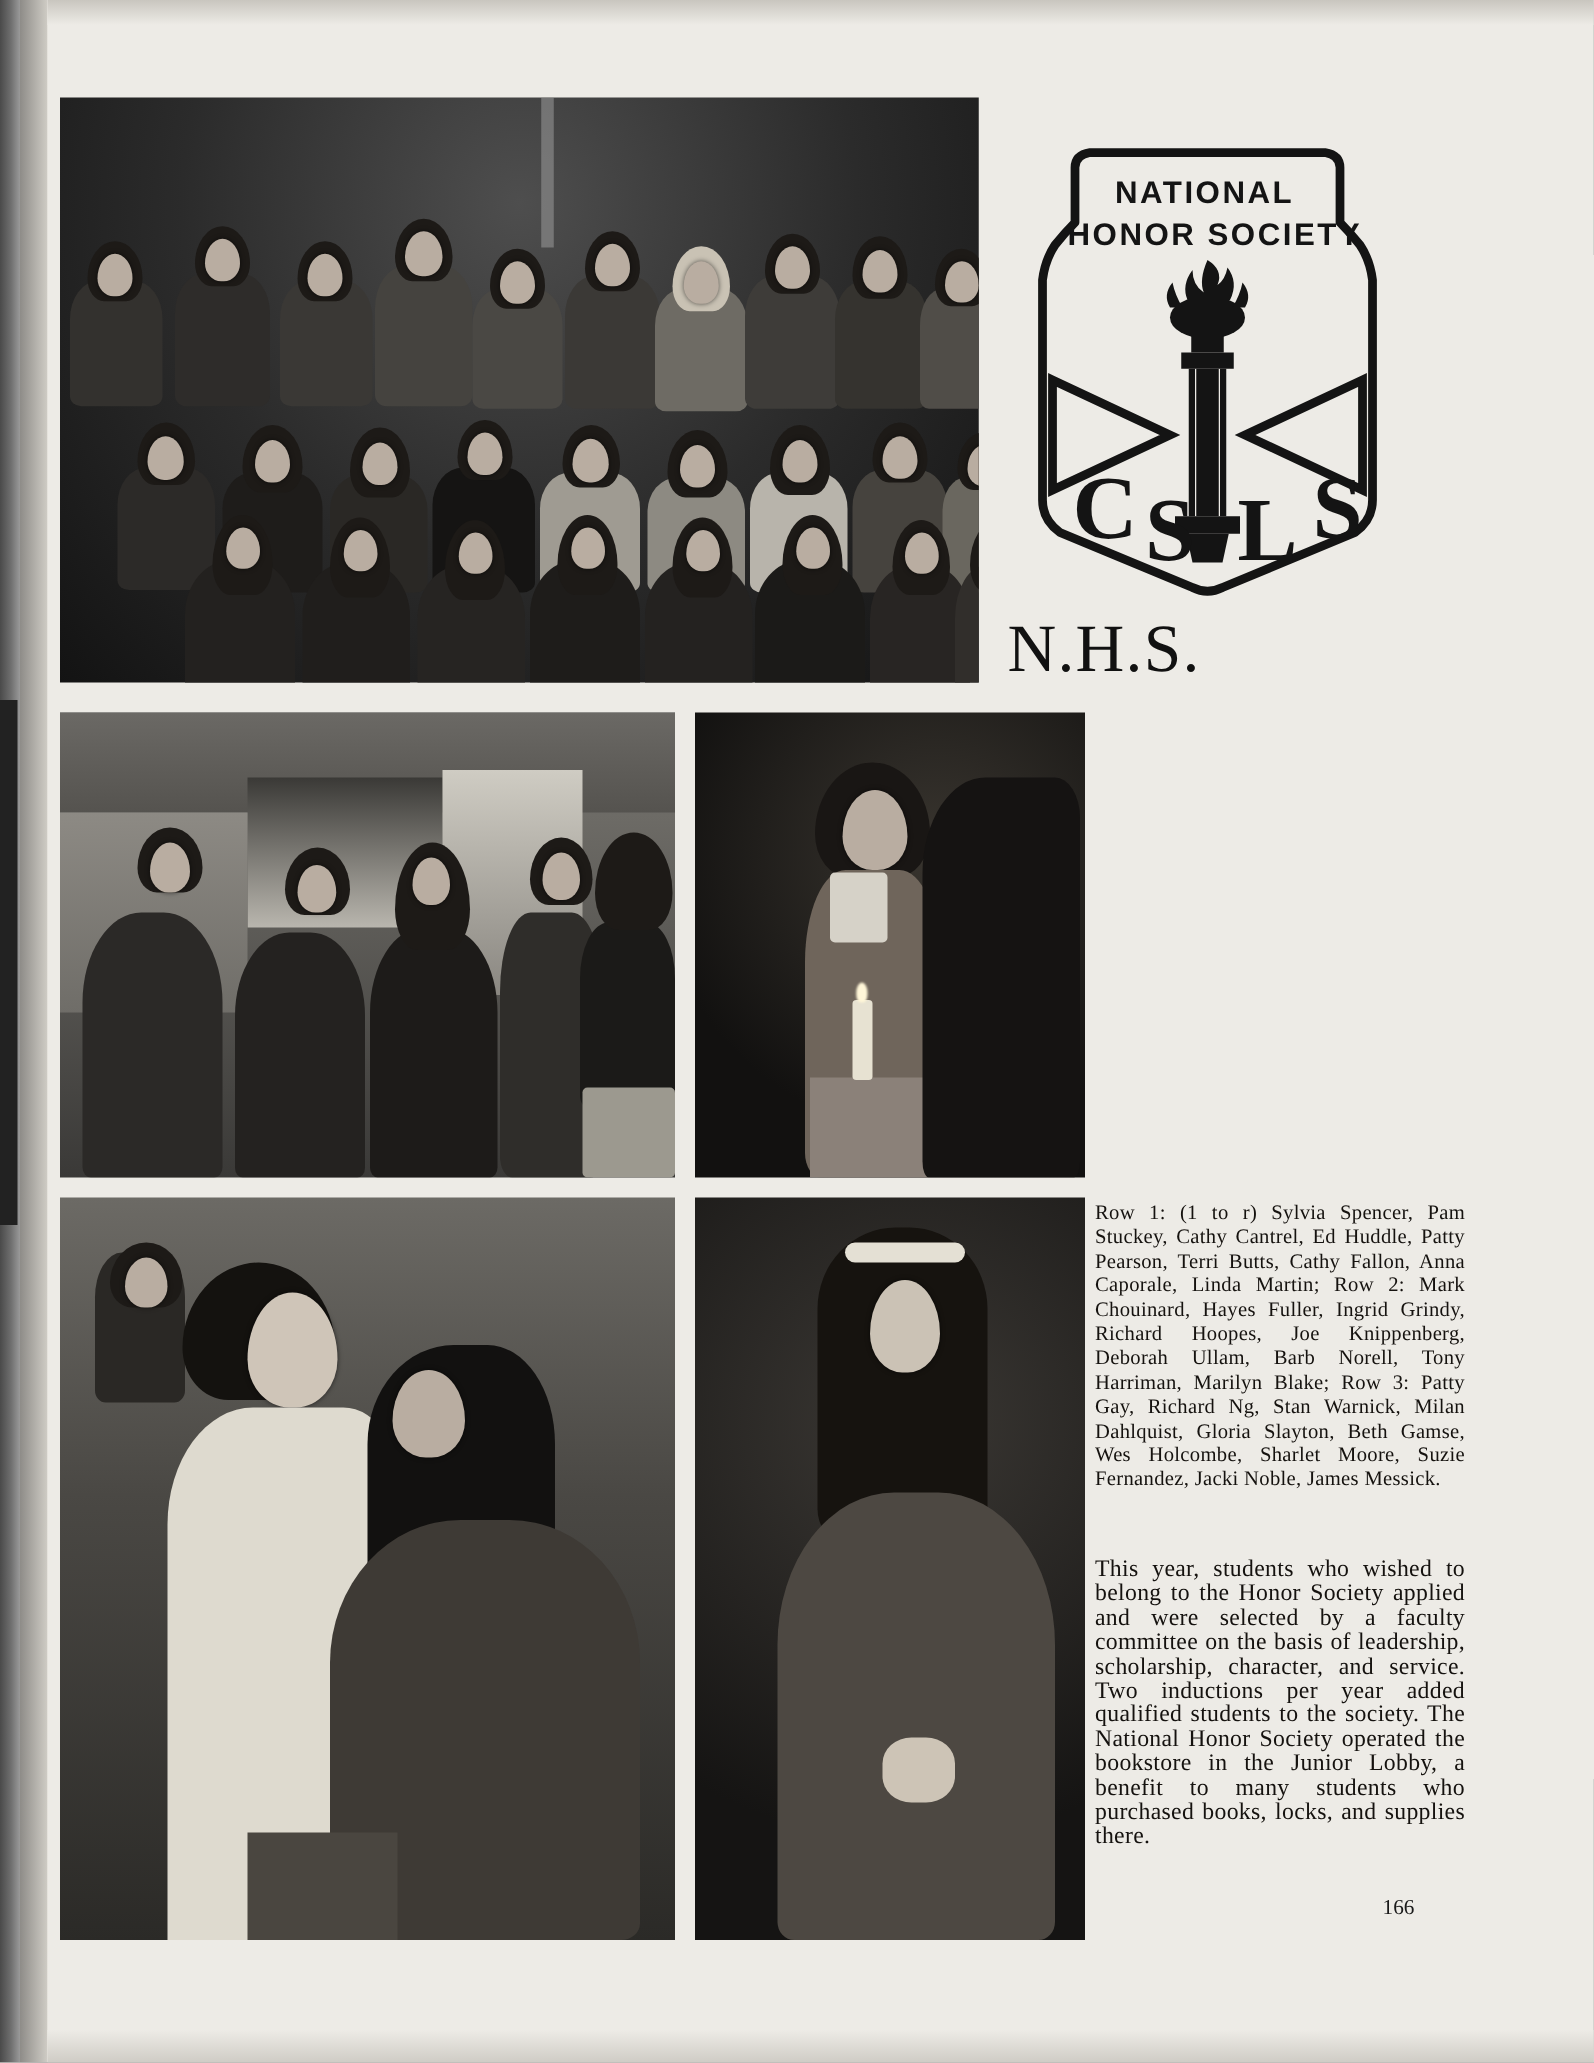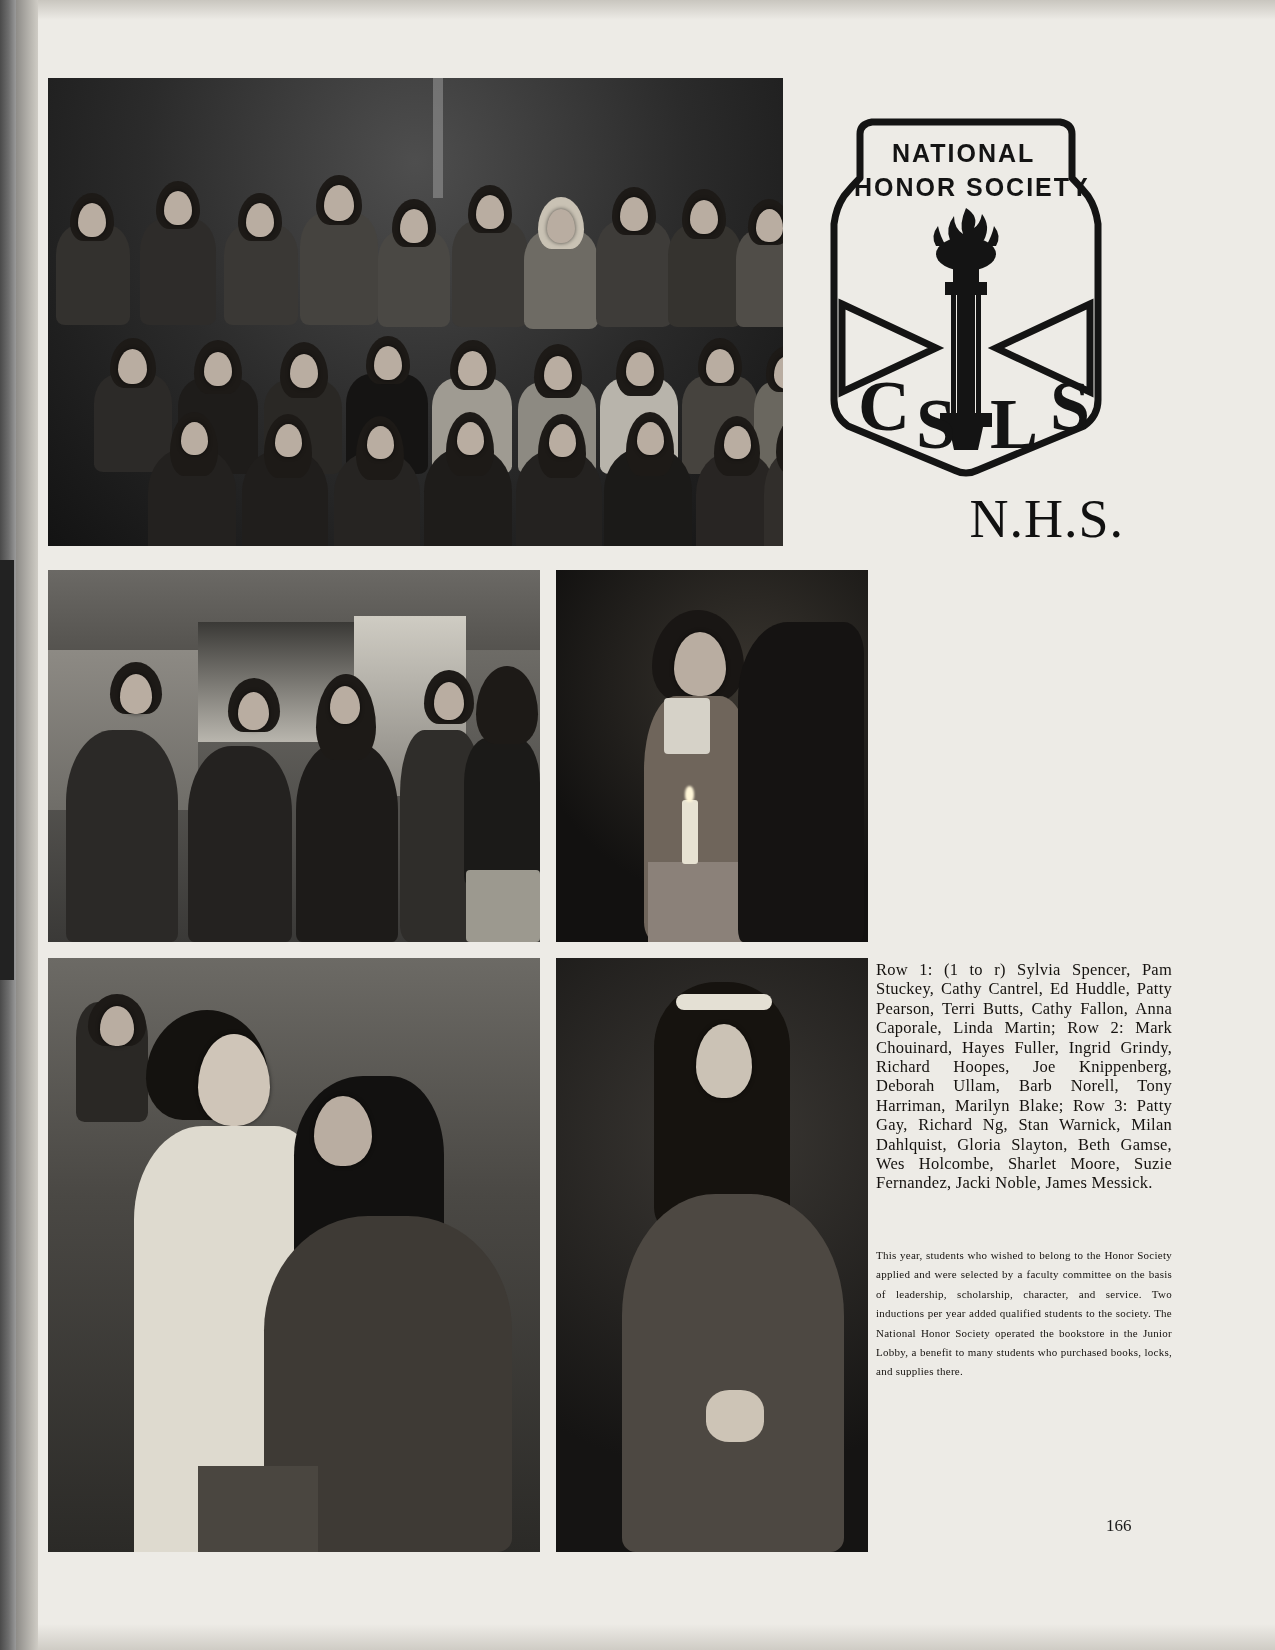--- a/index.html
+++ b/index.html
@@ -135,21 +135,21 @@
   
   #emblem {
     position: absolute;
     left: 812px; top: 100px;
     width: 308px; height: 380px;
   }
   #nhs-title {
     position: absolute;
     left: 806px; top: 488px;
     width: 318px;
-    text-align: right;
+    text-align: left;
     font-family: "Liberation Serif", serif;
     font-size: 54px;
     letter-spacing: 1px;
     color: #111;
   }
 
   
   .text-col {
     position: absolute;
     left: 876px;
@@ -159,21 +159,21 @@
   }
   #roster {
     top: 960px;
     font-size: 16.5px;
     line-height: 19.4px;
     letter-spacing: .25px;
     text-align: justify;
   }
   #body-text {
     top: 1246px;
-    font-size: 11px;
+    font-size: 19px;
     line-height: 19.4px;
     letter-spacing: .25px;
     text-align: justify;
   }
   #page-number {
     position: absolute;
     left: 1106px; top: 1516px;
     font-size: 17px;
     color: #1a1a1a;
     font-family: "Liberation Serif", serif;

